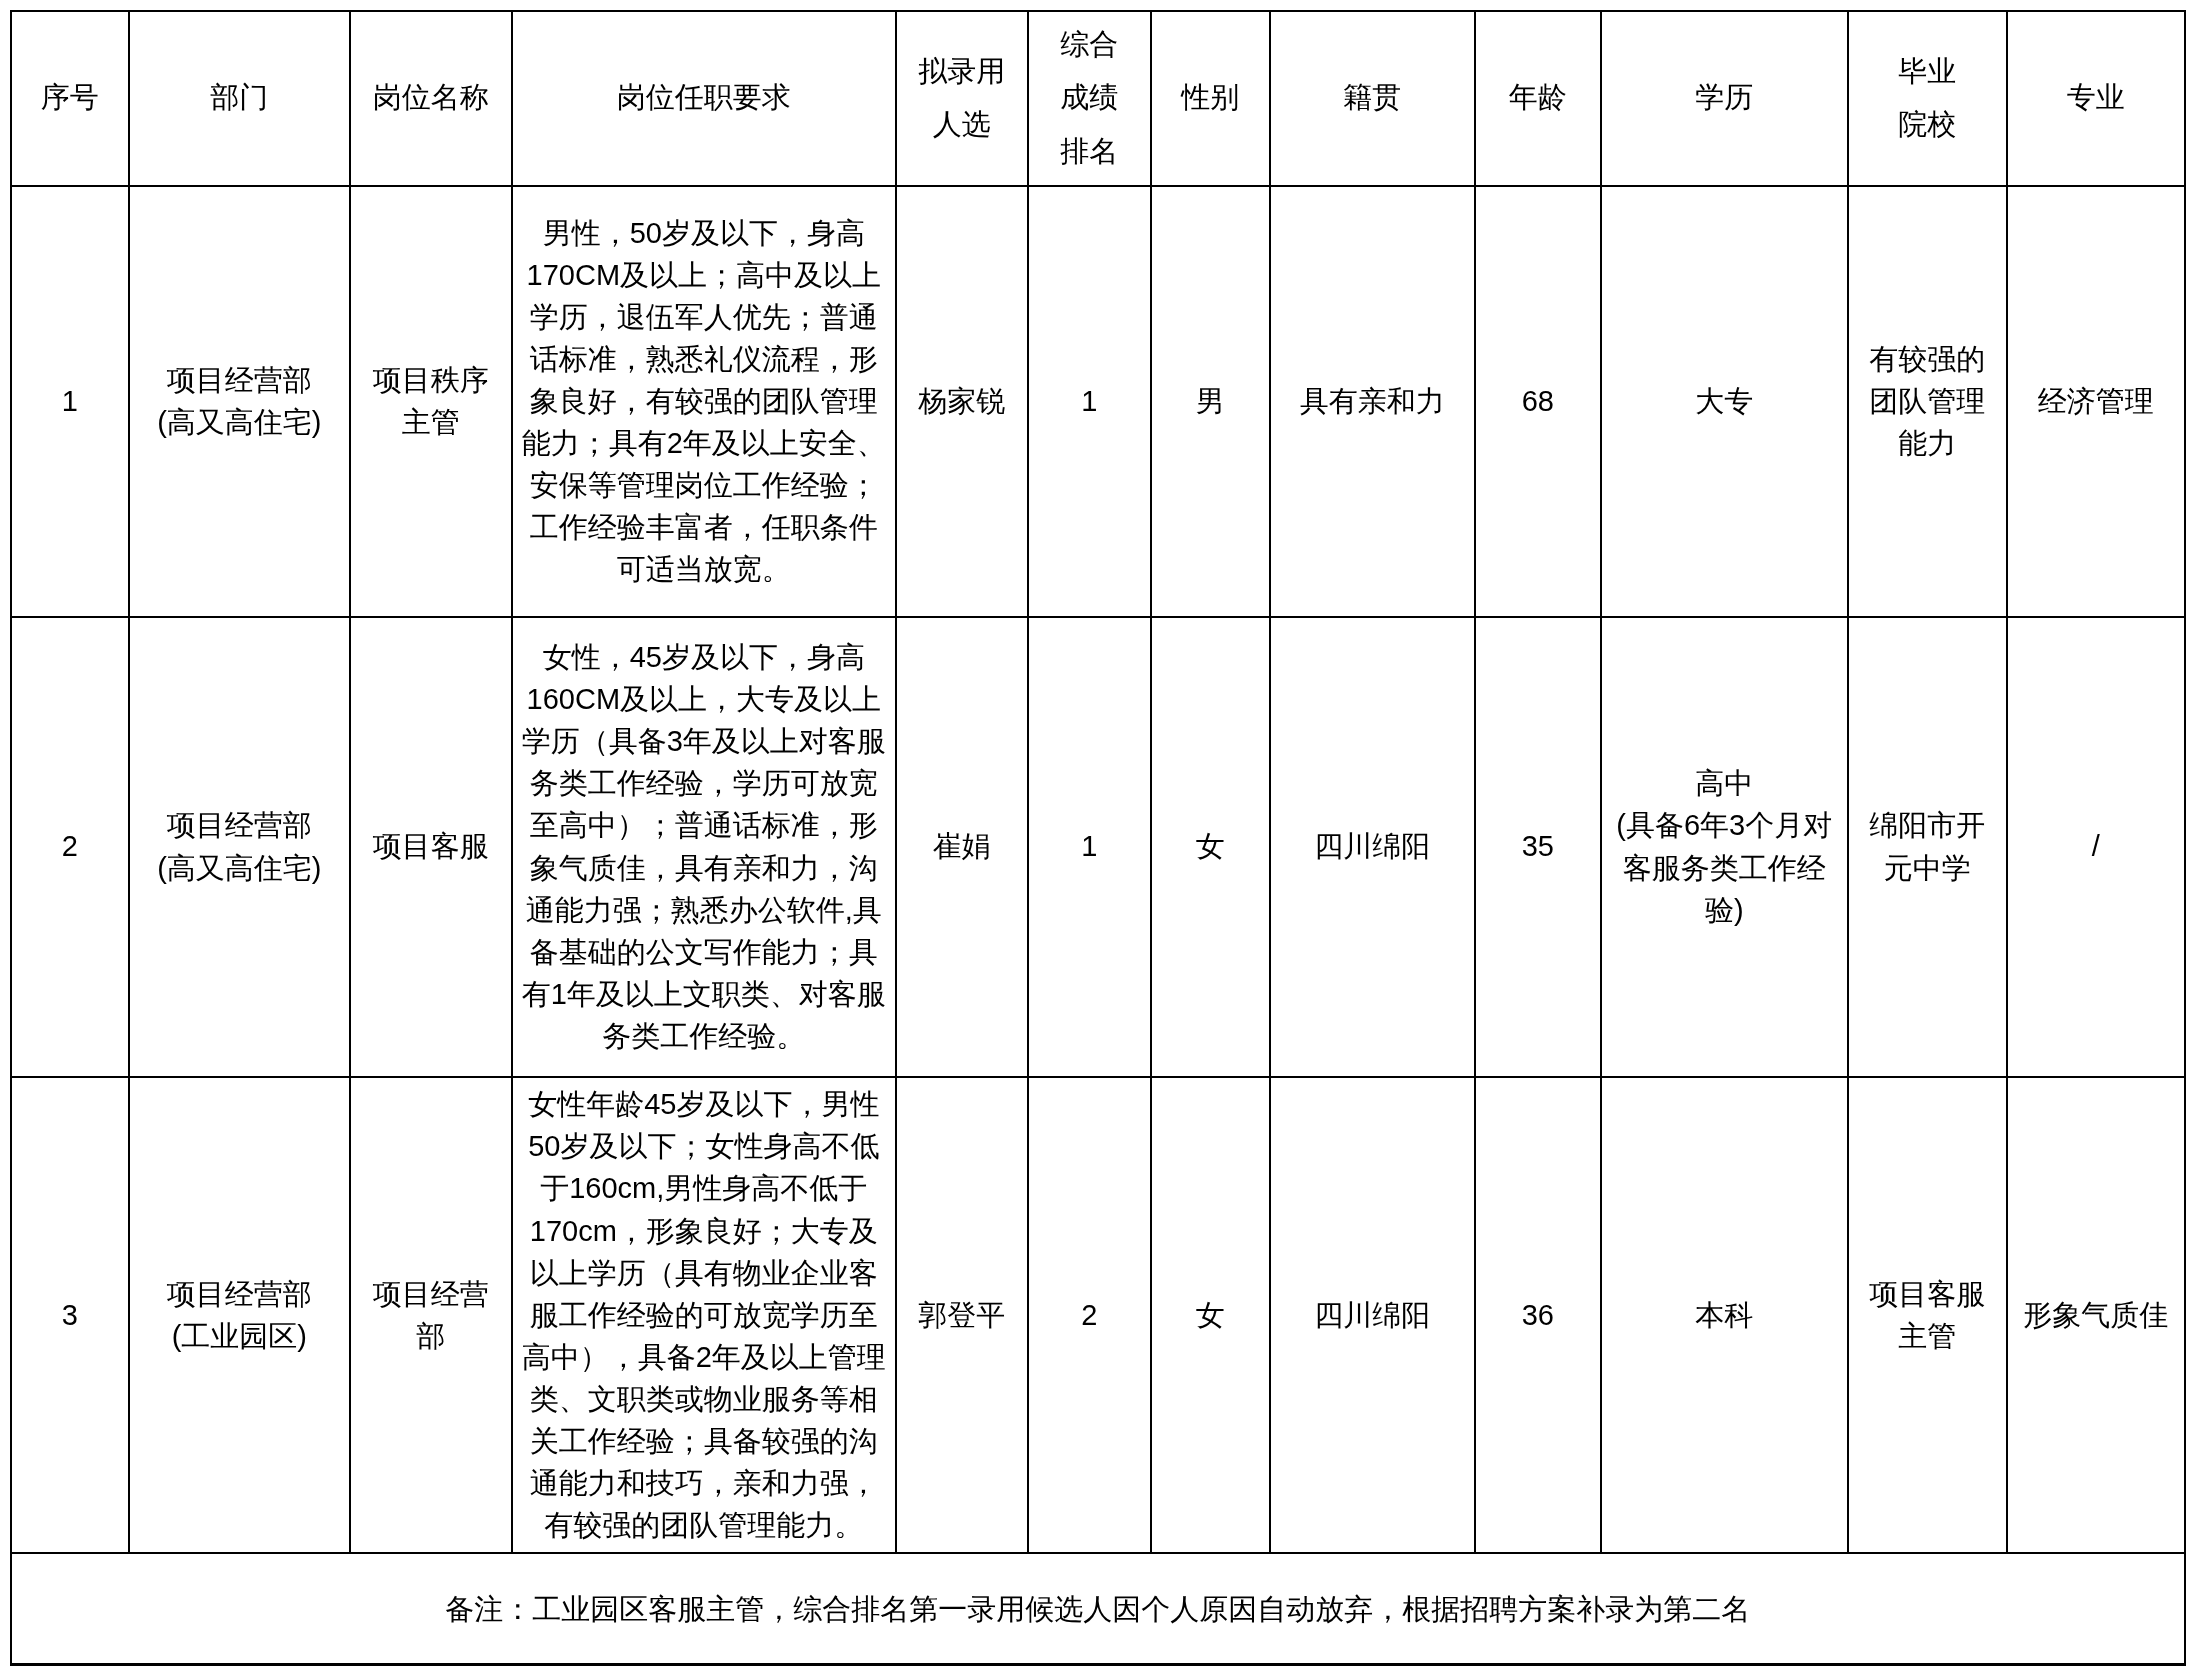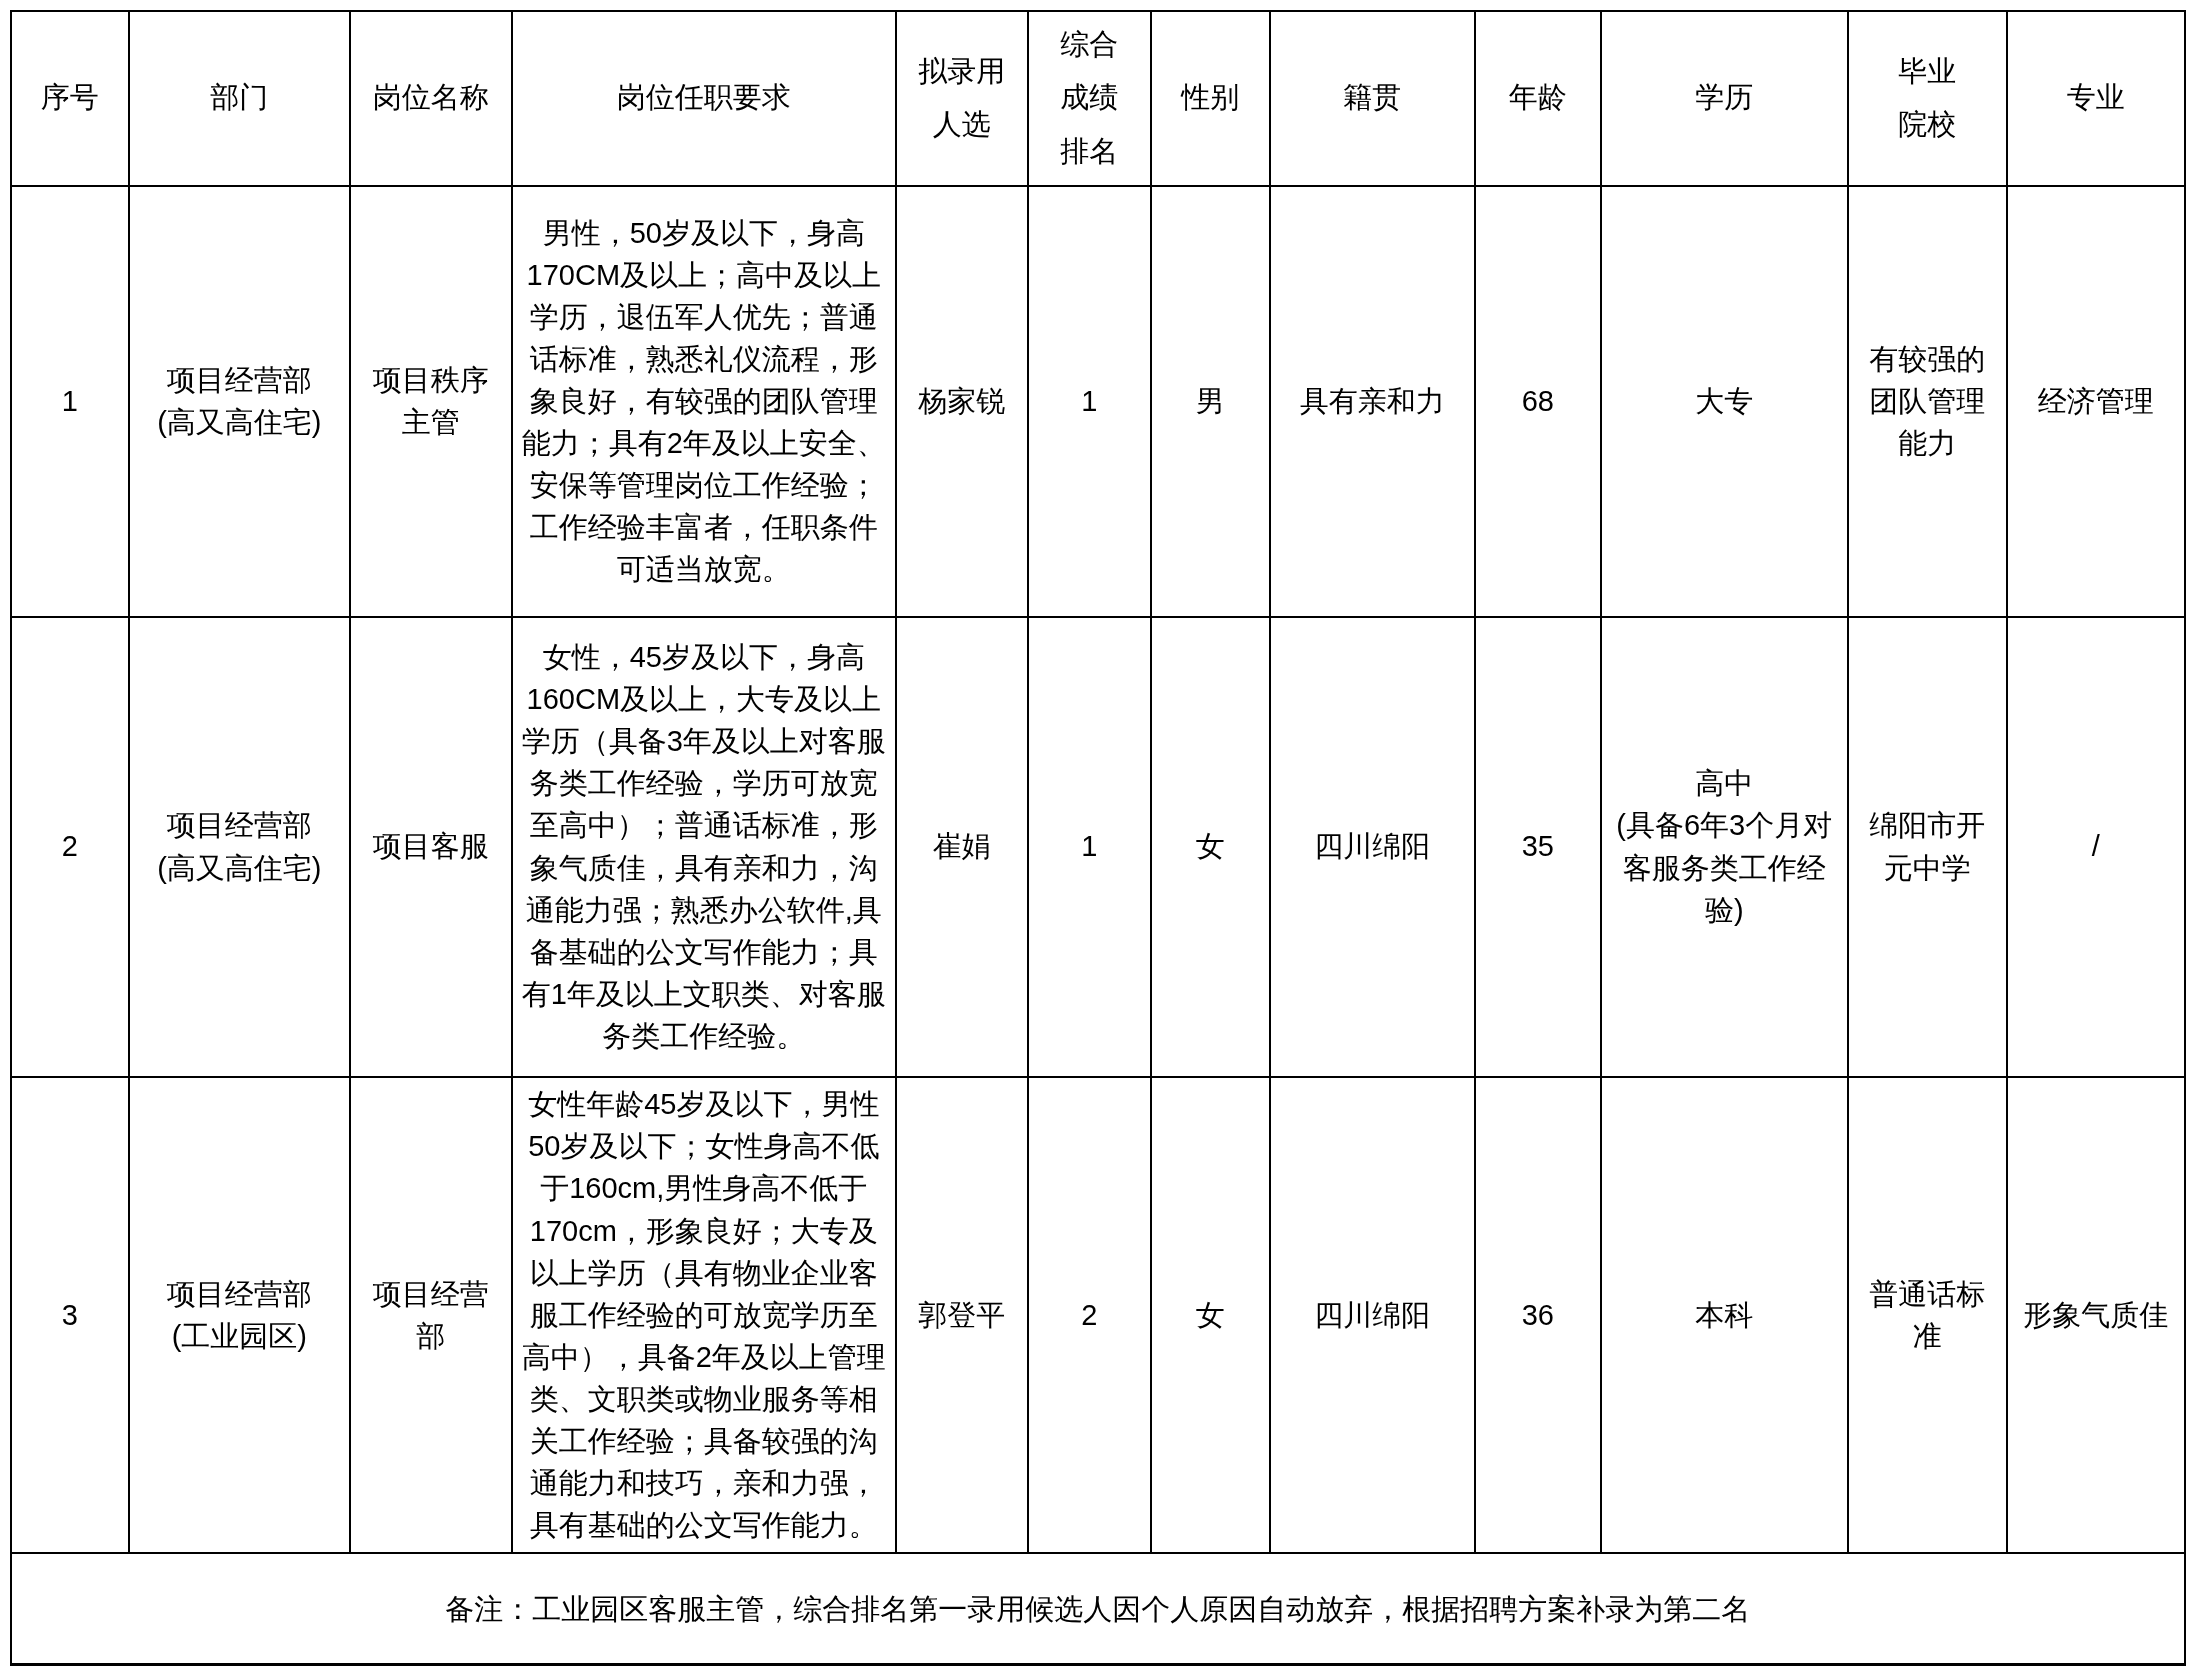--- a/index.html
+++ b/index.html
@@ -123,28 +123,28 @@
       <td class="edu-cell">高中
 (具备6年3个月对客服务类工作经验)</td>
       <td class="edu-cell">绵阳市开元中学</td>
       <td>/</td>
     </tr>
     <tr style="height:476px">
       <td>3</td>
       <td>项目经营部
 (工业园区)</td>
       <td>项目经营部</td>
-      <td class="req-cell">女性年龄45岁及以下，男性50岁及以下；女性身高不低于160cm,男性身高不低于170cm，形象良好；大专及以上学历（具有物业企业客服工作经验的可放宽学历至高中），具备2年及以上管理类、文职类或物业服务等相关工作经验；具备较强的沟通能力和技巧，亲和力强，具有基础的公文写作能力。</td>
+      <td class="req-cell">女性年龄45岁及以下，男性50岁及以下；女性身高不低于160cm,男性身高不低于170cm，形象良好；大专及以上学历（具有物业企业客服工作经验的可放宽学历至高中），具备2年及以上管理类、文职类或物业服务等相关工作经验；具备较强的沟通能力和技巧，亲和力强，有较强的团队管理能力。</td>
       <td>郭登平</td>
       <td>2</td>
       <td>女</td>
       <td>四川绵阳</td>
       <td>36</td>
       <td class="edu-cell">本科</td>
-      <td class="edu-cell">普通话标准</td>
+      <td class="edu-cell">项目客服主管</td>
       <td>形象气质佳</td>
     </tr>
     <tr style="height:112px">
       <td class="footer-cell" colspan="12">备注：工业园区客服主管，综合排名第一录用候选人因个人原因自动放弃，根据招聘方案补录为第二名</td>
     </tr>
   </tbody>
     </table>
 </div>
 
 

